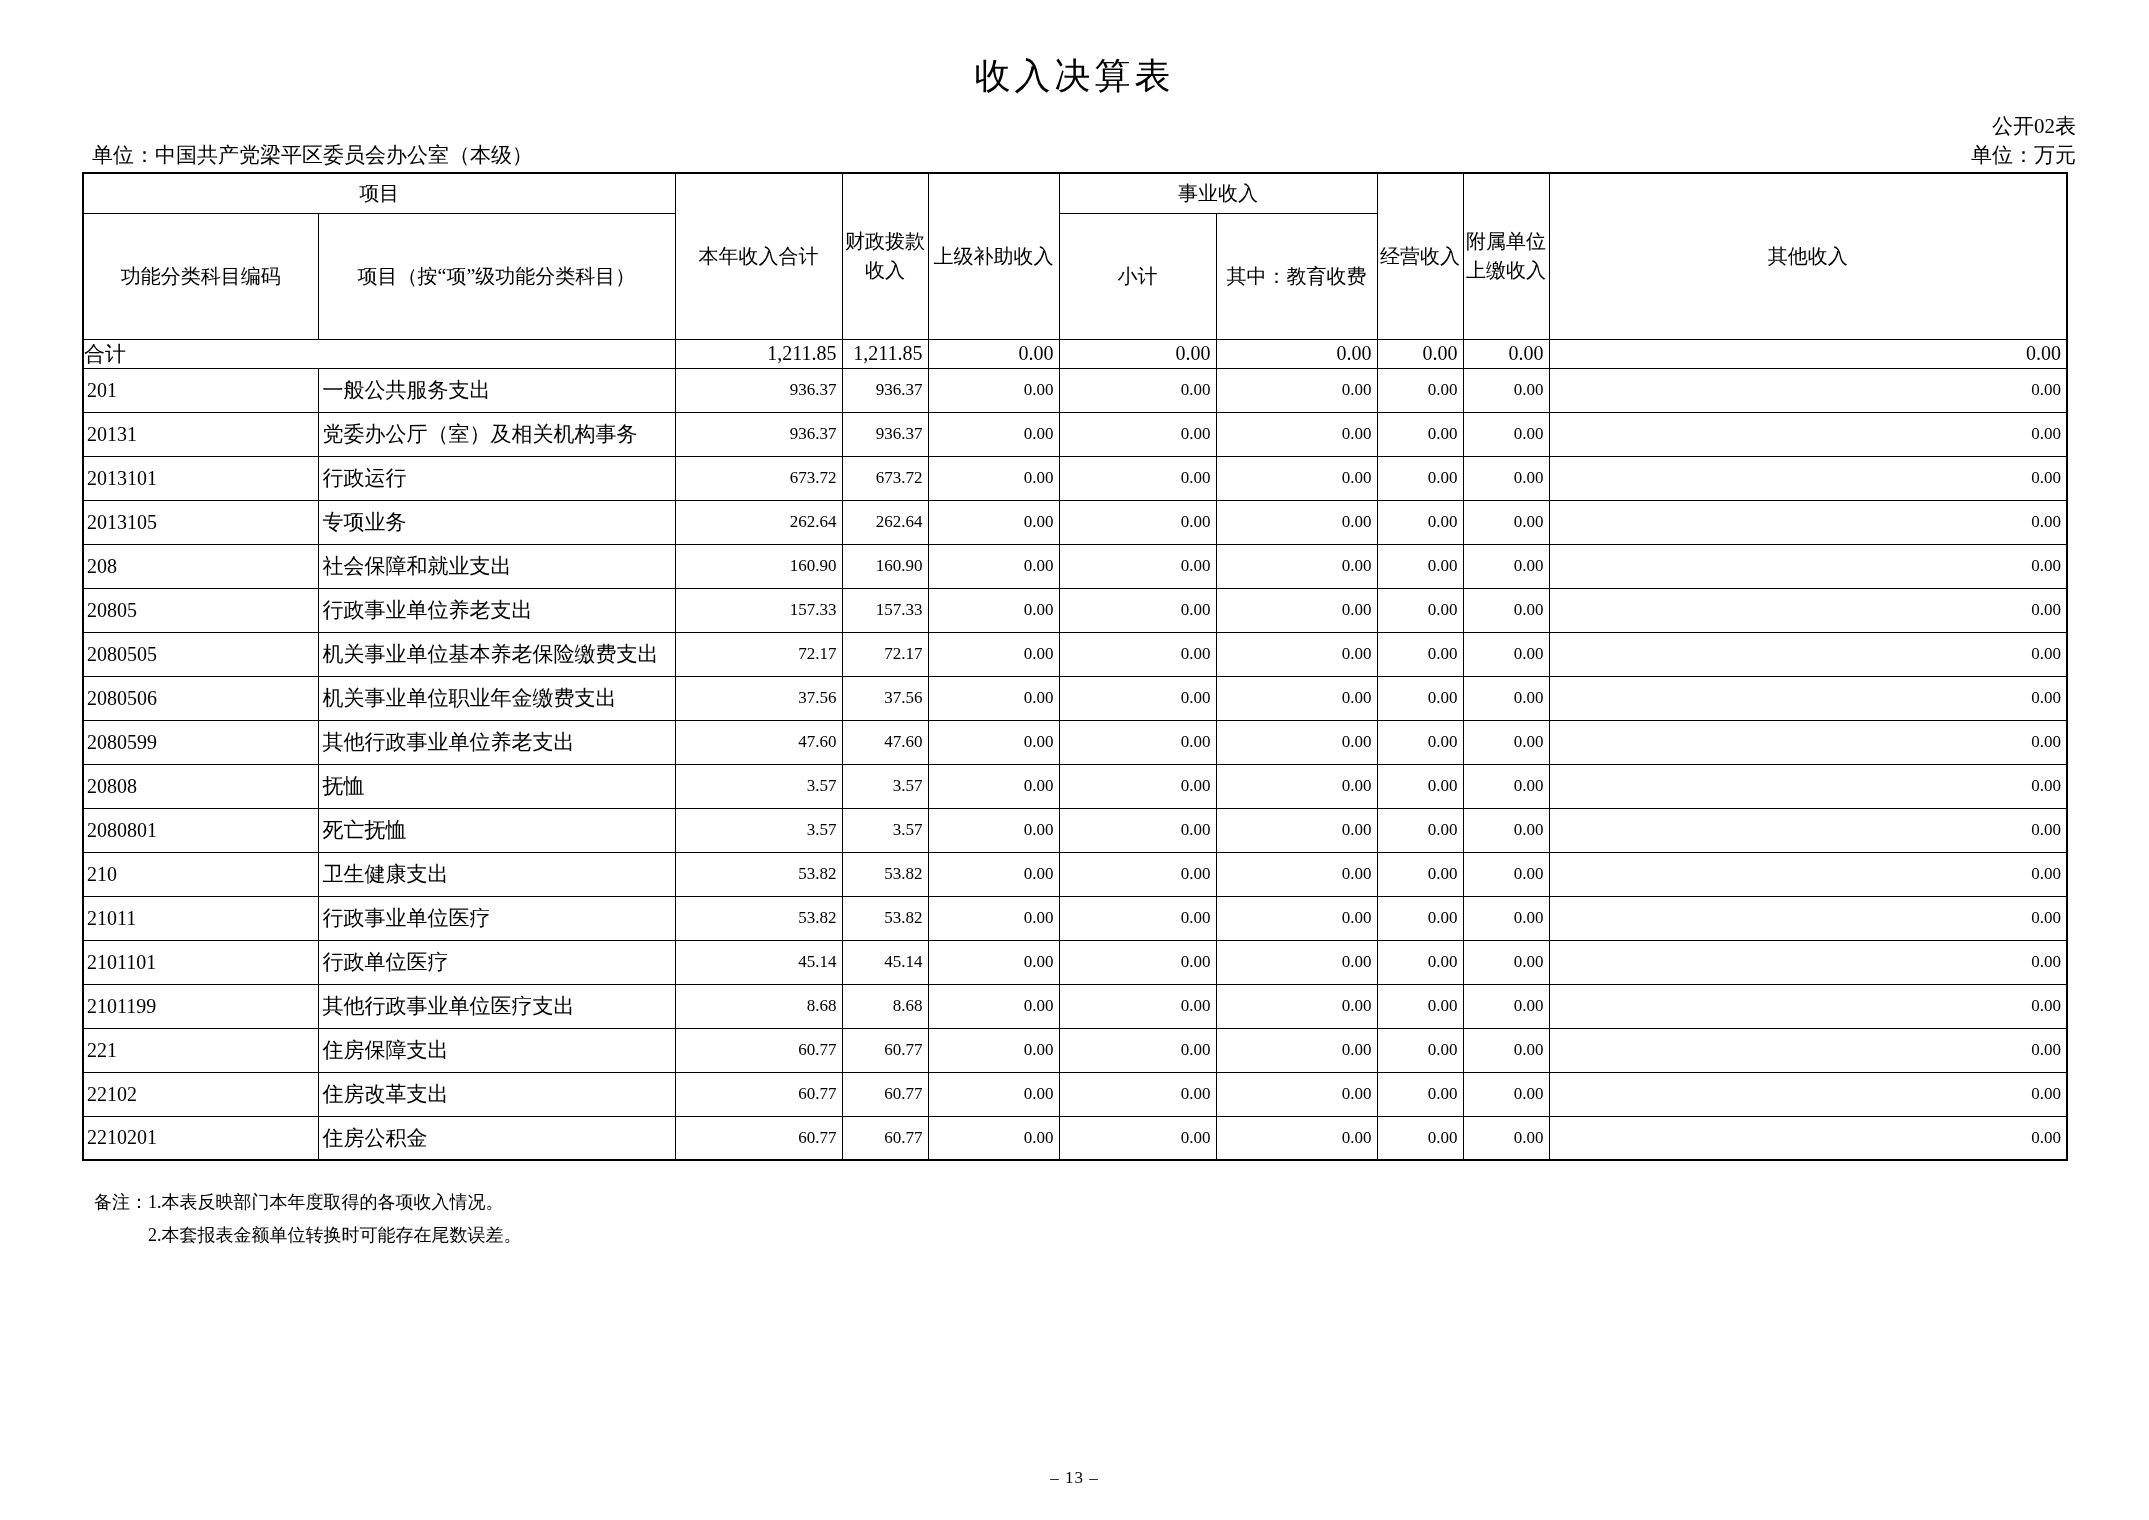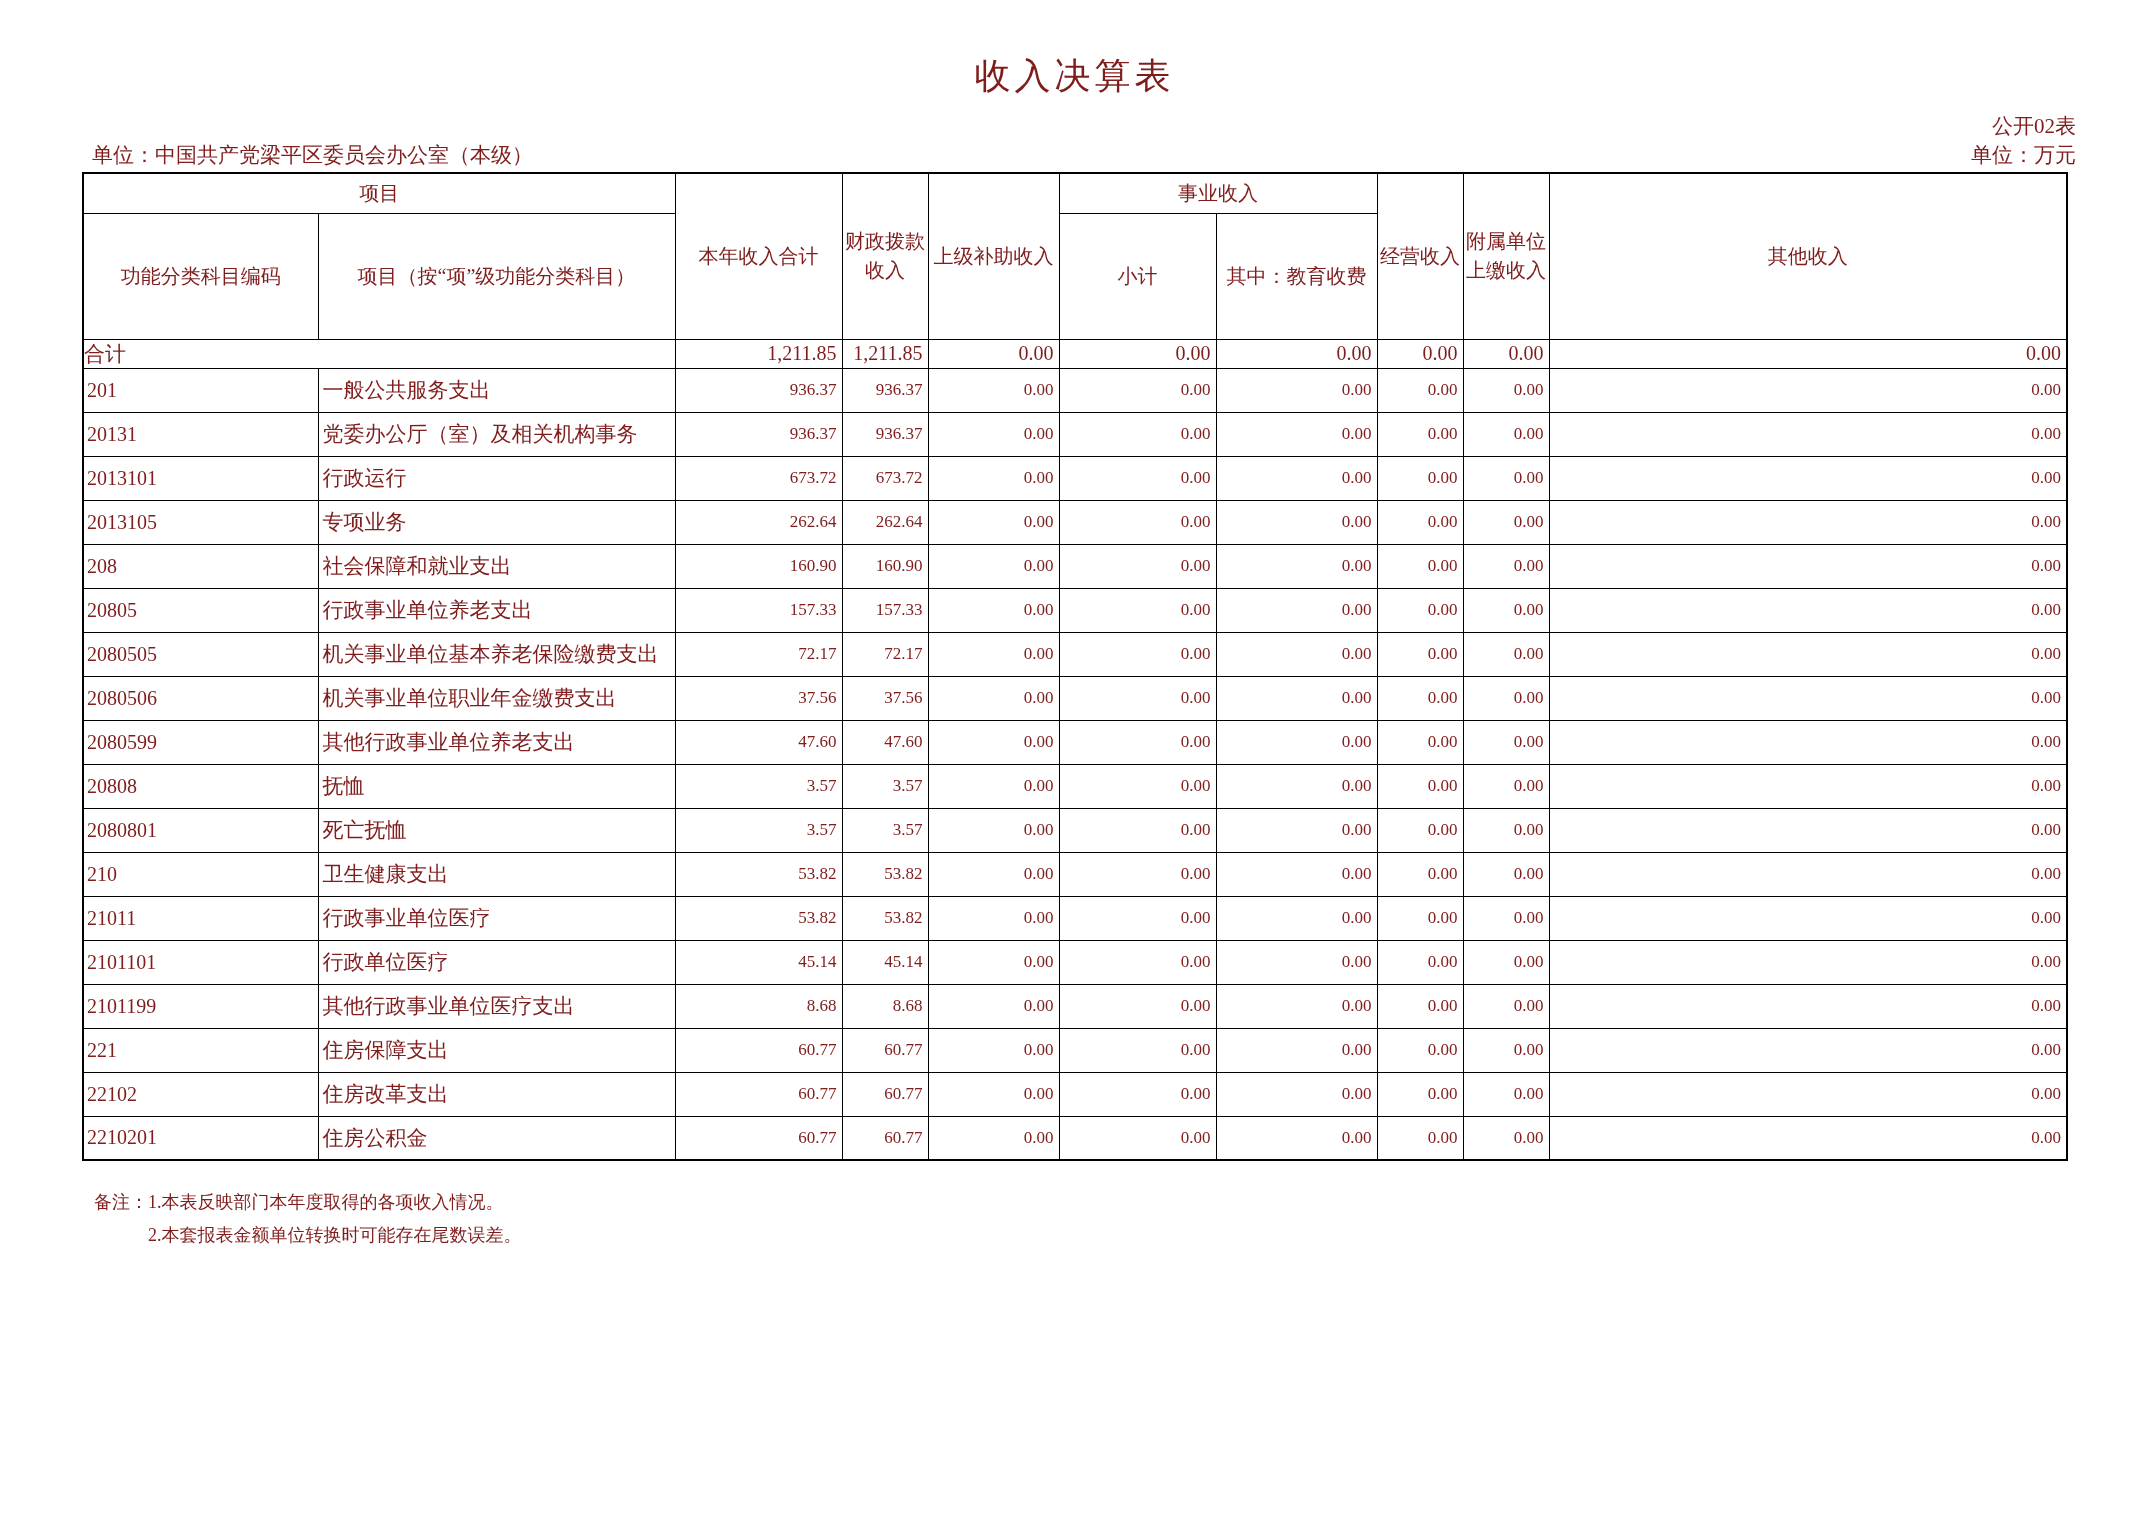--- a/index.html
+++ b/index.html
@@ -3,21 +3,21 @@
 <meta charset="utf-8">
 <style>
   * { box-sizing: border-box; margin: 0; padding: 0; }
   html, body { background: #ffffff; }
   .page {
     position: relative;
     width: 2149px;
     height: 1520px;
     background: #ffffff;
     font-family: "Liberation Serif", "DejaVu Serif", serif;
-    color: #7f1d1d;
+    color: #000000;
     overflow: hidden;
   }
   .doc-title {
     position: absolute;
     top: 52px;
     left: 0;
     width: 100%;
     text-align: center;
     font-size: 36px;
     font-weight: 500;
@@ -381,14 +381,15 @@
           <td class="val">0.00</td>
         </tr>
       </tbody>
   </table>
 
   <div class="notes">
     <div><span>备注：</span><span>1.本表反映部门本年度取得的各项收入情况。</span></div>
     <div class="indent"><span>2.本套报表金额单位转换时可能存在尾数误差。</span></div>
   </div>
 
+  <div class="page-number">– 13 –</div>
 
 </div>
 
 </body></html>

